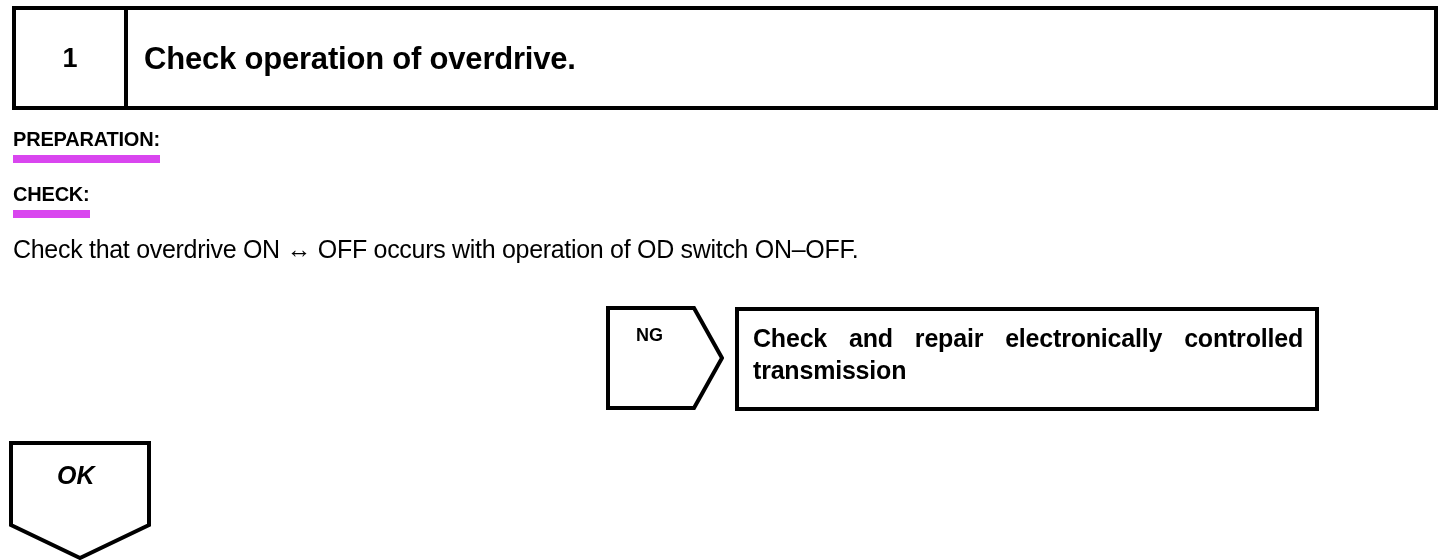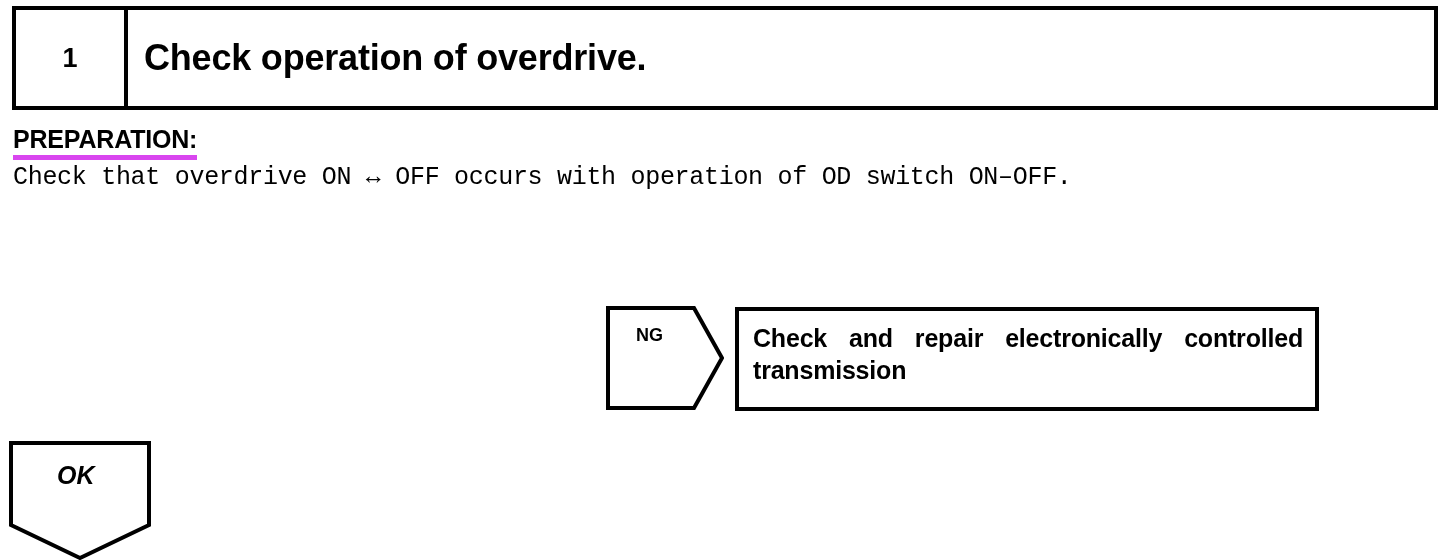--- a/index.html
+++ b/index.html
@@ -43,52 +43,52 @@
     line-height: 1;
     letter-spacing: 0px;
   }
   .step-title-cell {
     flex: 1 1 auto;
     display: flex;
     align-items: center;
     padding-left: 16px;
   }
   .step-title {
-    font-size: 36px;
+    font-size: 31px;
     font-weight: bold;
     line-height: 1;
     letter-spacing: -0.2px;
   }
 
   
   .body-block {
     position: absolute;
     left: 13px;
     top: 124px;
     width: 1430px;
   }
   .section-label {
-    font-size: 25px;
+    font-size: 20px;
     font-weight: bold;
     line-height: 30px;
     letter-spacing: -0.2px;
     display: inline-block;
-    border-bottom: 5px solid #d946ef;
+    border-bottom: 8px solid #d946ef;
     padding-bottom: 1px;
-    margin-bottom: 3px;
+    margin-bottom: 16px;
   }
   .section-text {
     font-size: 25px;
     font-weight: normal;
     line-height: 30px;
     letter-spacing: -0.3px;
     white-space: nowrap;
     margin-bottom: 7px;
   }
-  .section-text.last { margin-bottom: 0; font-family: Liberation Mono, monospace; }
+  .section-text.last { margin-bottom: 0; }
 
   
   .ng-branch {
     position: absolute;
     left: 606px;
     top: 306px;
   }
   .ng-arrow {
     position: absolute;
     left: 0;
@@ -162,20 +162,23 @@
   </div>
   <div class="step-title-cell">
     <span class="step-title">Check operation of overdrive.</span>
   </div>
 </div>
 
 <div class="body-block">
   <div>
     <span class="section-label">PREPARATION:</span>
   </div>
+  <div>
+    <span class="section-label">CHECK:</span>
+  </div>
   <div class="section-text last">Check that overdrive ON ↔ OFF occurs with operation of OD switch ON–OFF.</div>
 </div>
 
 <div class="ng-branch">
   <div class="ng-arrow">
     <svg width="118" height="104" viewBox="0 0 118 104" xmlns="http://www.w3.org/2000/svg">
       <polygon points="2,2 88,2 116,52 88,102 2,102" fill="#ffffff" stroke="#000000" stroke-width="4" stroke-linejoin="miter"></polygon>
     </svg>
   </div>
   <div class="ng-label">NG</div>

